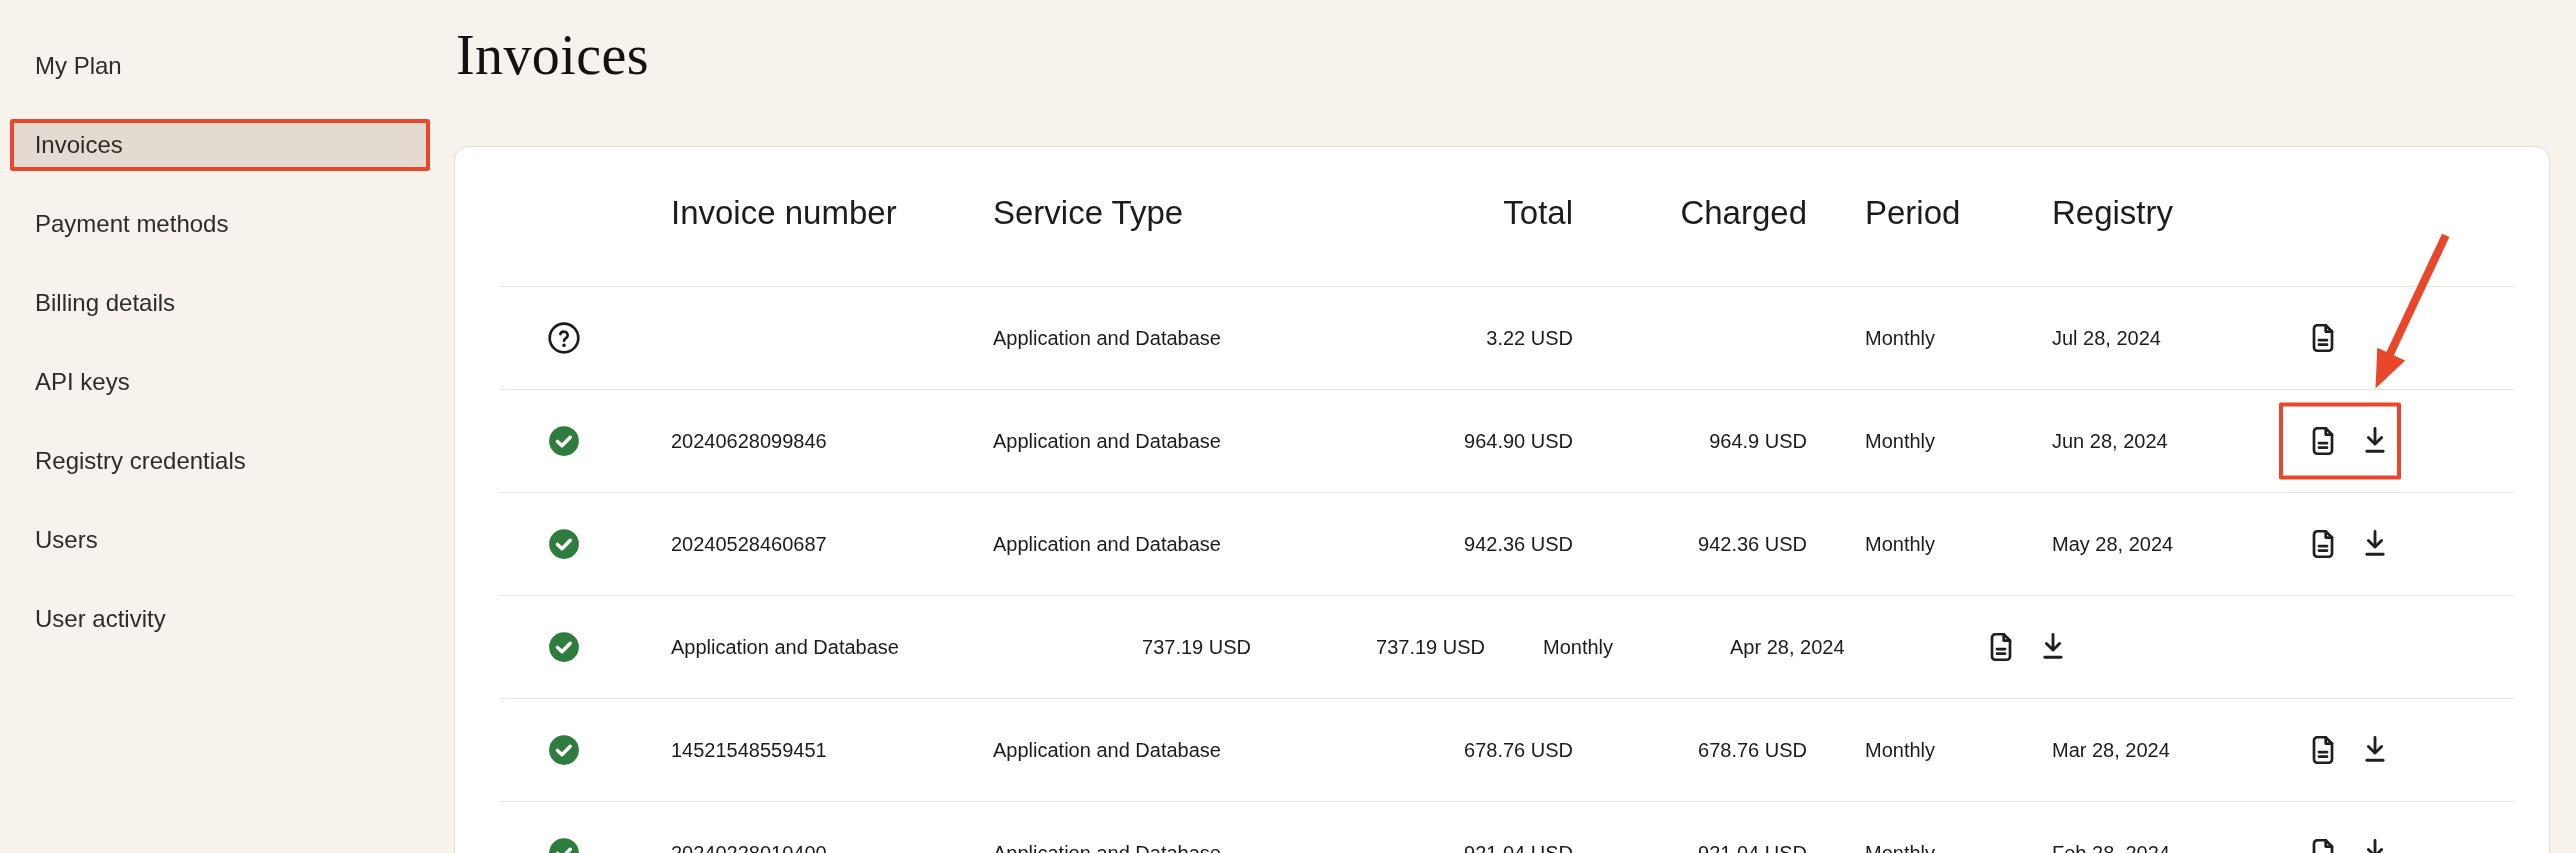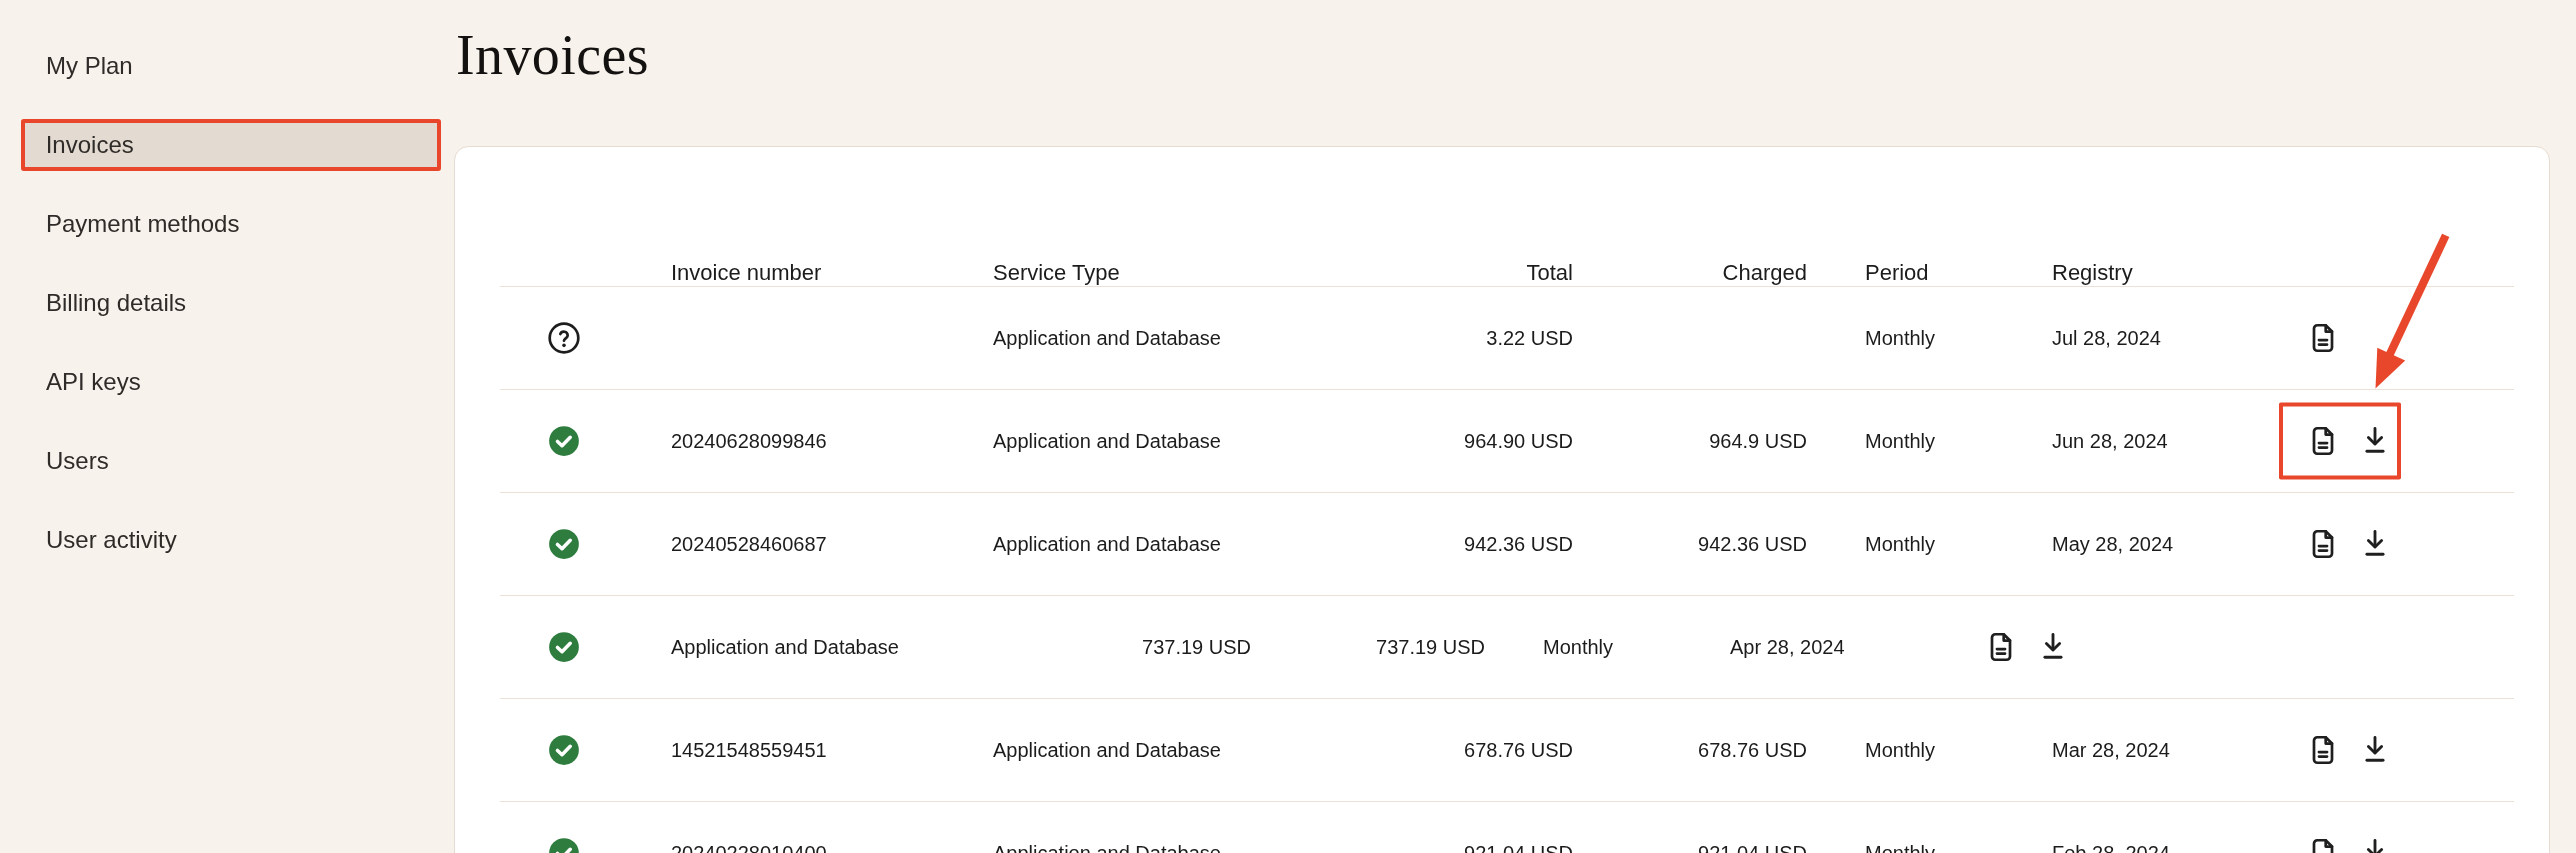--- a/index.html
+++ b/index.html
@@ -17,21 +17,21 @@
   html,body{width:2576px;height:853px;overflow:hidden;}
   body{
     background:var(--page-bg);
     font-family:"Liberation Sans","DejaVu Sans",sans-serif;
     color:var(--ink);
     position:relative;
   }
 
   
   .sidebar{
-    position:absolute;left:12px;top:0;width:454px;height:853px;
+    position:absolute;left:1px;top:0;width:454px;height:853px;
     padding-top:40px;
   }
   .side-item{
     height:52px;margin:0 25px 27px 9px;
     display:flex;align-items:center;
     padding-left:25px;
     font-size:24px;font-weight:500;color:var(--sidebar-ink);
     border-radius:5.4px;cursor:pointer;
   }
   .side-item.selected{
@@ -49,23 +49,23 @@
   }
   .card{
     position:absolute;left:454px;top:146px;width:2096px;height:826px;
     background:var(--card-bg);
     border:1.3px solid var(--card-border);
     border-radius:14.4px;
     overflow:hidden;
   }
   .table{padding:0 35px 0 45px;}
   .thead{
-    display:flex;align-items:flex-end;height:140px;padding-top:47px;
+    display:flex;align-items:flex-start;height:140px;padding-top:47px;
     border-bottom:1.3px solid var(--divider);
-    font-size:22px;color:var(--ink);
+    font-size:33px;color:var(--ink);
   }
   .trow{
     display:flex;align-items:center;height:103px;
     border-bottom:0.9px solid var(--divider);
     font-size:20px;color:var(--ink);
   }
   .cell{flex:none;}
   .c-status{width:171px;display:flex;}
   .c-status .sicon{margin-left:47px;width:34px;height:34px;display:inline-flex;}
   .c-invoice{width:322px;}
@@ -108,20 +108,23 @@
     <div class="side-item">
     <span class="side-label">Payment methods</span>
   </div>
     <div class="side-item">
     <span class="side-label">Billing details</span>
   </div>
     <div class="side-item">
     <span class="side-label">API keys</span>
   </div>
     <div class="side-item">
+    <span class="side-label">Registry credentials</span>
+  </div>
+    <div class="side-item">
     <span class="side-label">Users</span>
   </div>
     <div class="side-item">
     <span class="side-label">User activity</span>
   </div>
   </aside>
 
 <h1 class="page-title">Invoices</h1>
 
 <section class="card">

